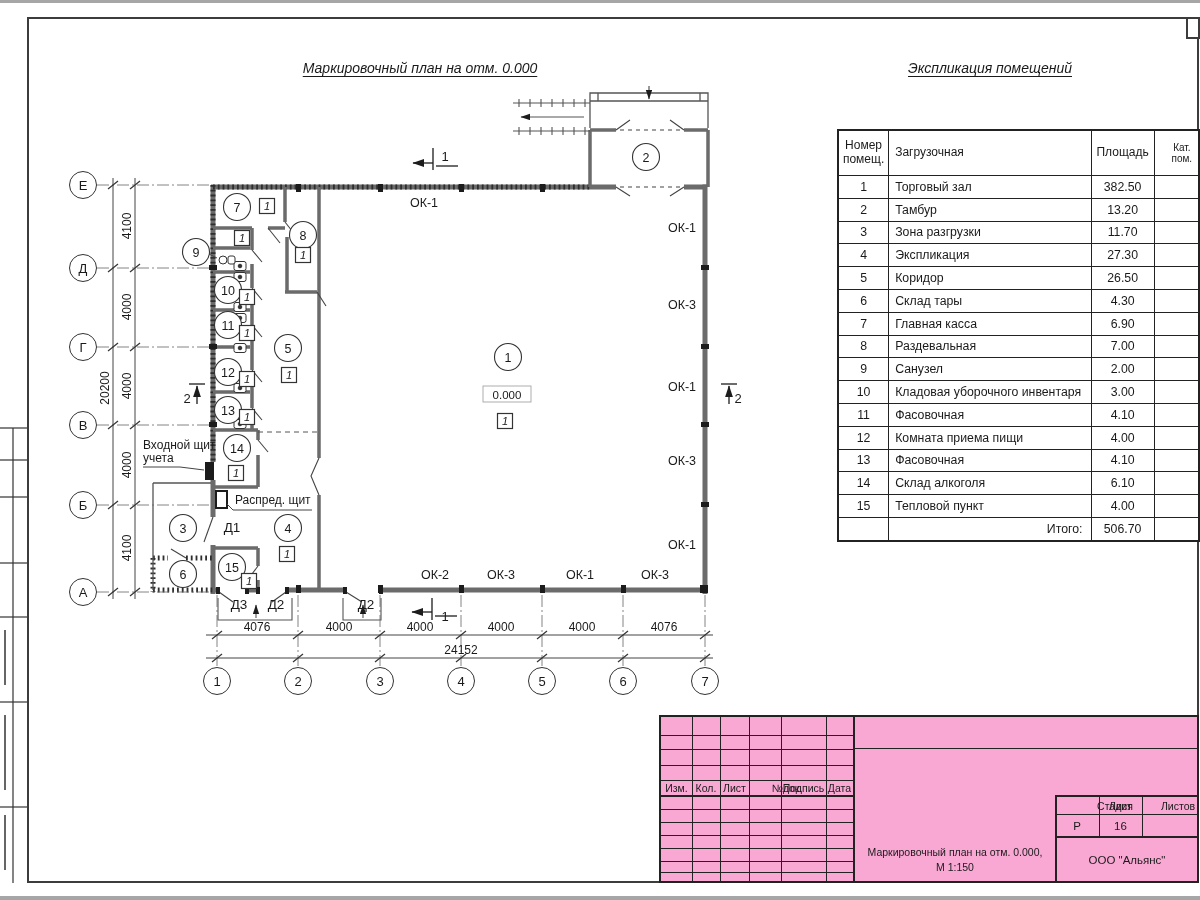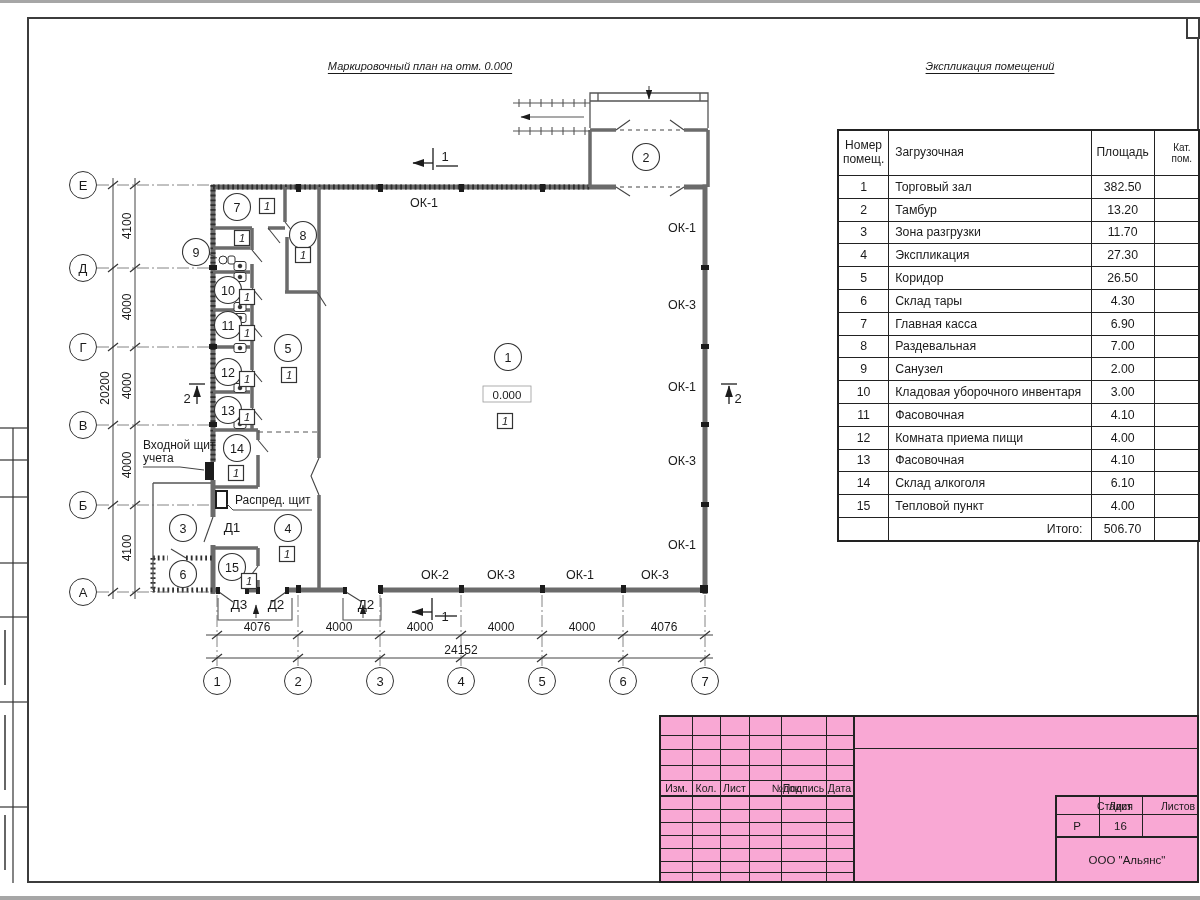--- a/index.html
+++ b/index.html
@@ -6,21 +6,21 @@
   body{width:1200px;height:900px;position:relative;overflow:hidden;
        font-family:"Liberation Sans",sans-serif;color:#1a1a1a;}
   .abs{position:absolute;}
   
   .page-edge-top{left:0;top:0;width:1200px;height:3px;background:#a6a6a6;}
   .page-edge-bottom{left:0;top:896px;width:1200px;height:4px;background:#a6a6a6;}
   
   .frame{left:27px;top:17px;width:1172px;height:866px;border:2px solid #3c3c3c;box-sizing:border-box;}
   .frame-corner{left:1186px;top:17px;width:14px;height:22px;border:2px solid #3c3c3c;box-sizing:border-box;background:#fff;}
   
-  .sheet-title{font-style:italic;font-size:11px;text-decoration:underline;text-underline-offset:3px;
+  .sheet-title{font-style:italic;font-size:14px;text-decoration:underline;text-underline-offset:3px;
                text-align:center;white-space:nowrap;}
   #plan-title{left:270px;top:60px;width:300px;}
   #expl-title{left:870px;top:60px;width:240px;}
   
   .expl{left:793px;top:129px;border-collapse:collapse;table-layout:fixed;background:#fff;}
   .expl,.expl td,.expl th{border:1px solid #222;}
   .expl{border:2px solid #222;margin-left:44px;}
   .expl th{font-weight:normal;font-size:12px;line-height:1.15;padding:2px 1px;vertical-align:middle;}
   .expl td{font-size:12.3px;height:21.8px;padding:0 2px;vertical-align:middle;}
   .expl .c-num{width:48px;text-align:center;}
@@ -543,14 +543,18 @@
   <div class="cell" style="left:120px;top:63px;width:45px;height:15px;">Подпись</div>
   <div class="cell" style="left:165px;top:63px;width:27px;height:15px;">Дата</div>
 
   <div class="cell" style="left:408px;top:80px;width:44px;height:17px;margin-left:24px;">Стадия</div>
   <div class="cell" style="left:438px;top:80px;width:43px;height:17px;">Лист</div>
   <div class="cell" style="left:481px;top:80px;width:72px;height:17px;text-align:center;">Листов</div>
   <div class="cell big" style="left:394px;top:98px;width:44px;height:21px;">Р</div>
   <div class="cell big" style="left:438px;top:98px;width:43px;height:21px;">16</div>
   <div class="cell big" style="left:481px;top:98px;width:55px;height:21px;"></div>
 
+  <div class="cell doc-title" style="left:194px;top:121px;width:200px;height:43px;flex-direction:column;">
+    <span>Маркировочный план на отм. 0.000,</span>
+    <span>М 1:150</span>
+  </div>
   <div class="cell big" style="left:396px;top:121px;width:140px;height:43px;">ООО "Альянс"</div>
 </div>
 
 </body></html>

